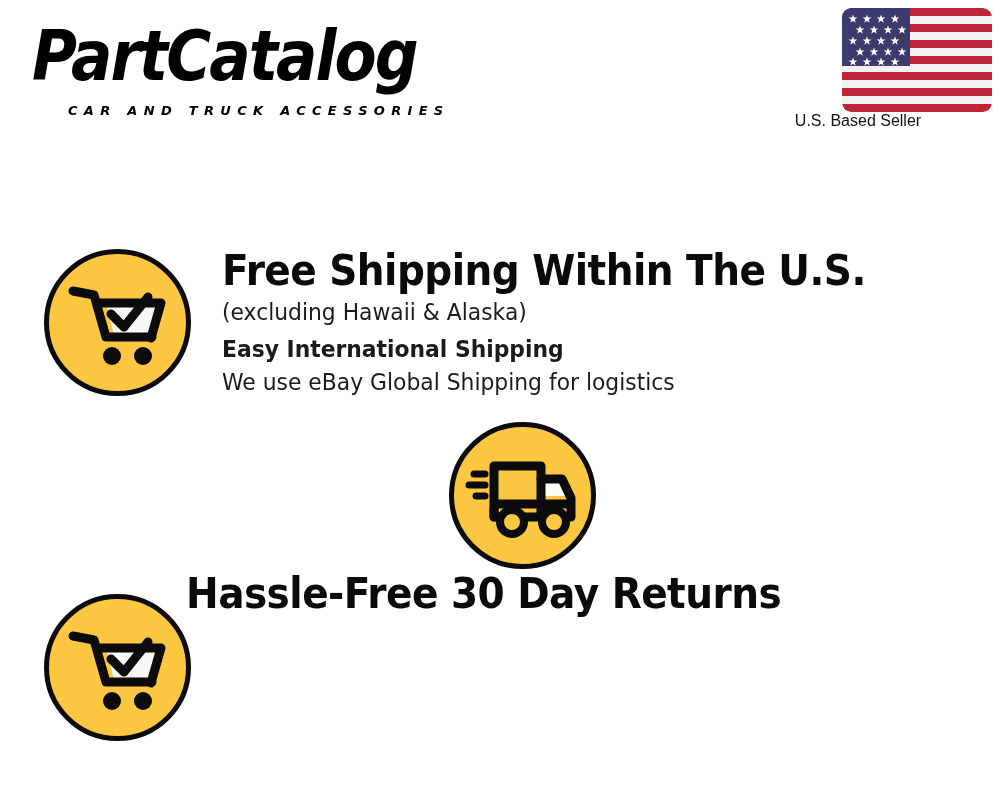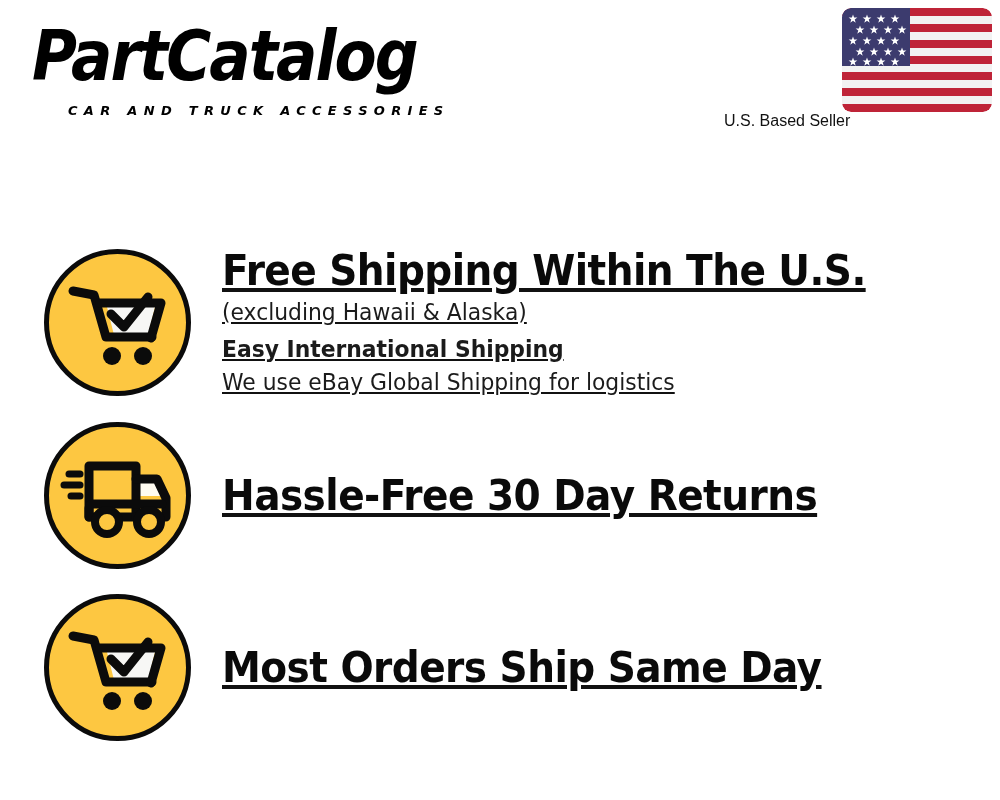--- a/index.html
+++ b/index.html
@@ -51,42 +51,41 @@
     transform: scaleY(0.92);
     transform-origin: left top;
   }
 
   
   #seller-badge {
     position: absolute;
     right: 8px;
     top: 8px;
     width: 268px;
-    text-align: left;
+    text-align: center;
   }
   #us-flag-icon {
     display: block;
     margin-left: auto;
     width: 150px;
     height: 104px;
     border-radius: 9px;
     overflow: hidden;
   }
 
   
   .feature-row {
     position: absolute;
     left: 0;
     width: 1000px;
     display: flex;
     align-items: center;
-    text-decoration: underline;
   }
   #feature-row-0 { top: 240px; height: 165px; }
-  #feature-row-1 { top: 422px; height: 147px; }
+  #feature-row-1 { top: 422px; height: 147px; flex-direction: column; }
   #feature-row-2 { top: 594px; height: 147px; }
 
   .feature-icon-wrap {
     position: relative;
     flex: 0 0 auto;
     margin-left: 44px;
     width: 147px;
     height: 147px;
   }
   .feature-icon-circle {
@@ -245,16 +244,13 @@
       <svg viewBox="0 0 147 147" width="147" height="147" aria-hidden="true">
         <polygon points="62,54 112,54 104,86 70,86" fill="#F7F7F5"></polygon>
         <path d="M29 42 L50 46 L62 88 L108 88" fill="none" stroke="#0b0b0b" stroke-width="9" stroke-linecap="round" stroke-linejoin="round"></path>
         <path d="M56 54 L117 54 L107 89" fill="none" stroke="#0b0b0b" stroke-width="9" stroke-linecap="round" stroke-linejoin="round"></path>
         <path d="M67 65 L80 78 L104 48" fill="none" stroke="#0b0b0b" stroke-width="9" stroke-linecap="round" stroke-linejoin="round"></path>
         <circle cx="68" cy="107" r="9" fill="#0b0b0b"></circle>
         <circle cx="99" cy="107" r="9" fill="#0b0b0b"></circle>
       </svg>
     </span>
   </div>
-  <div class="feature-text">
-    <div class="feature-heading">Most Orders Ship Same Day</div>
-  </div>
 </div>
 
 </body></html>

